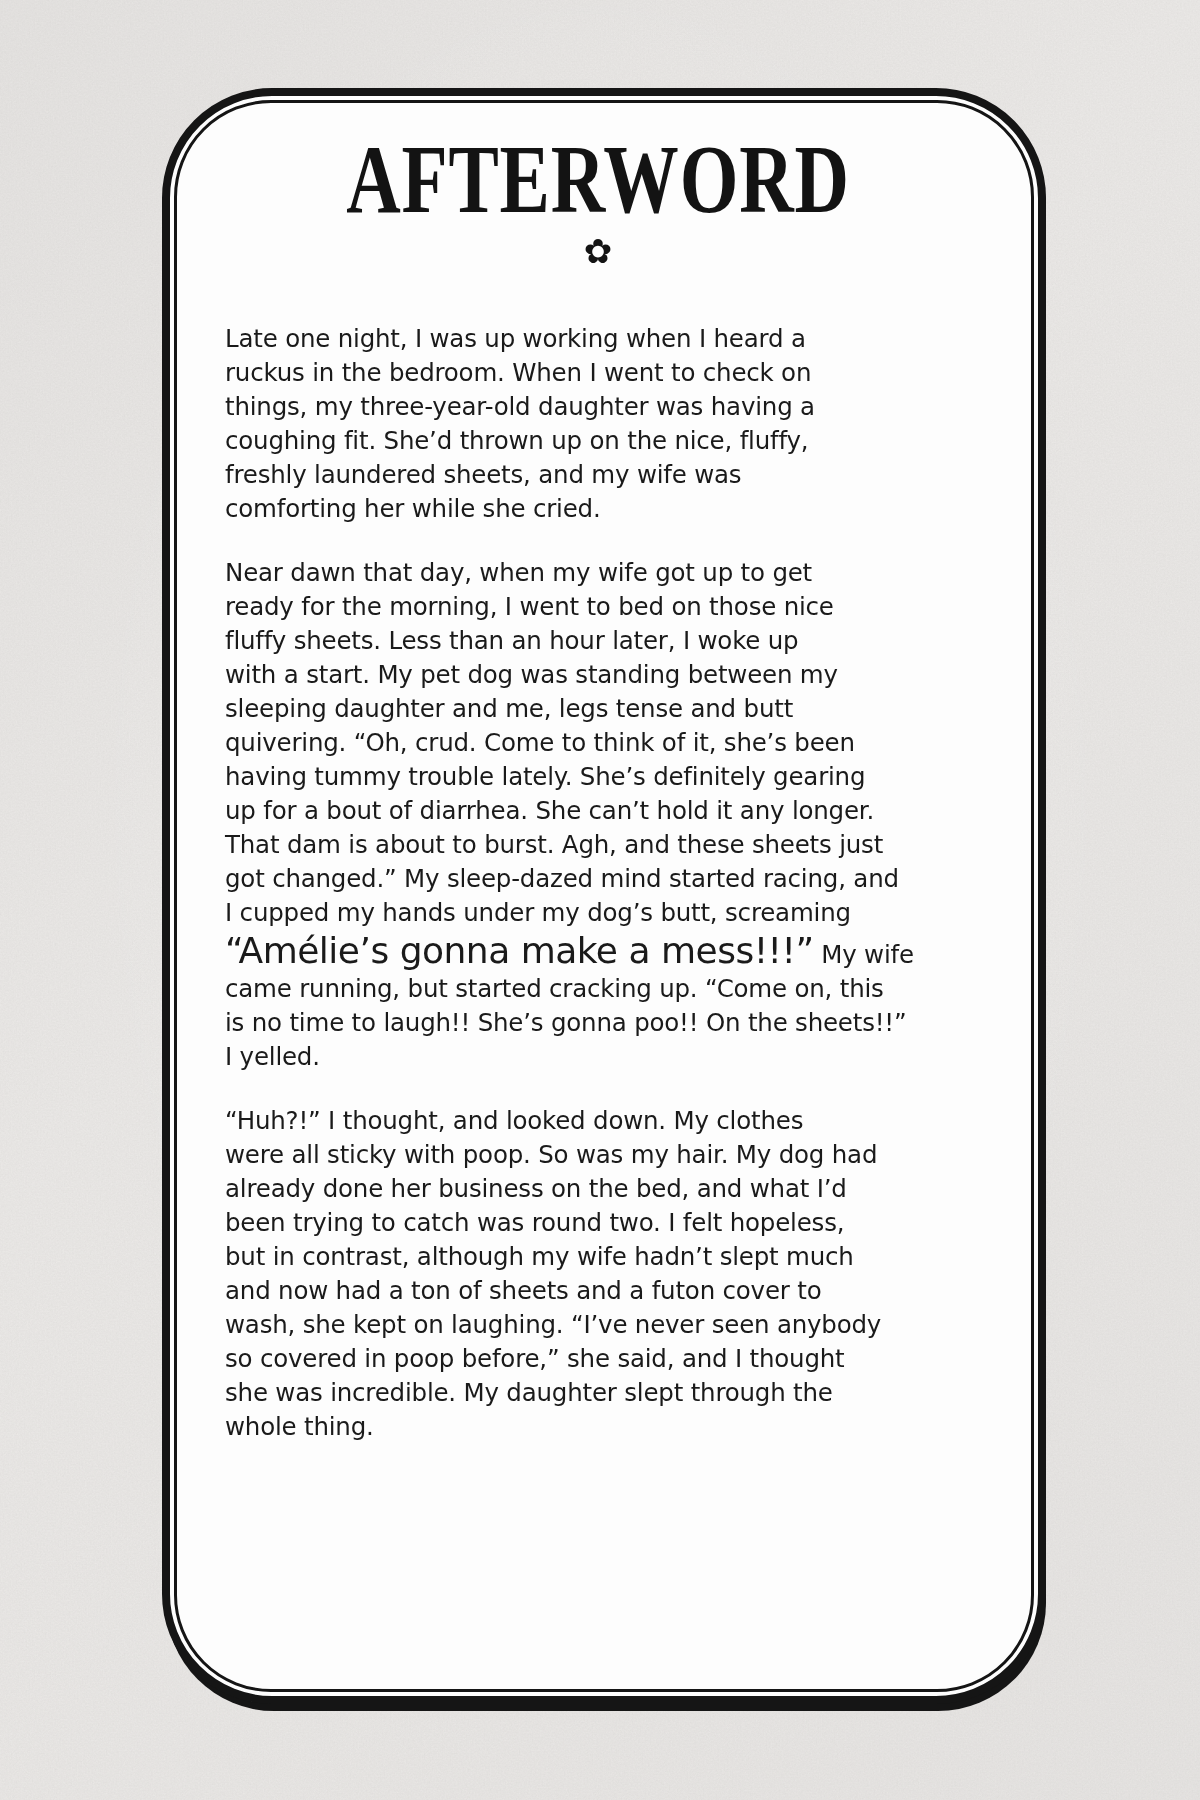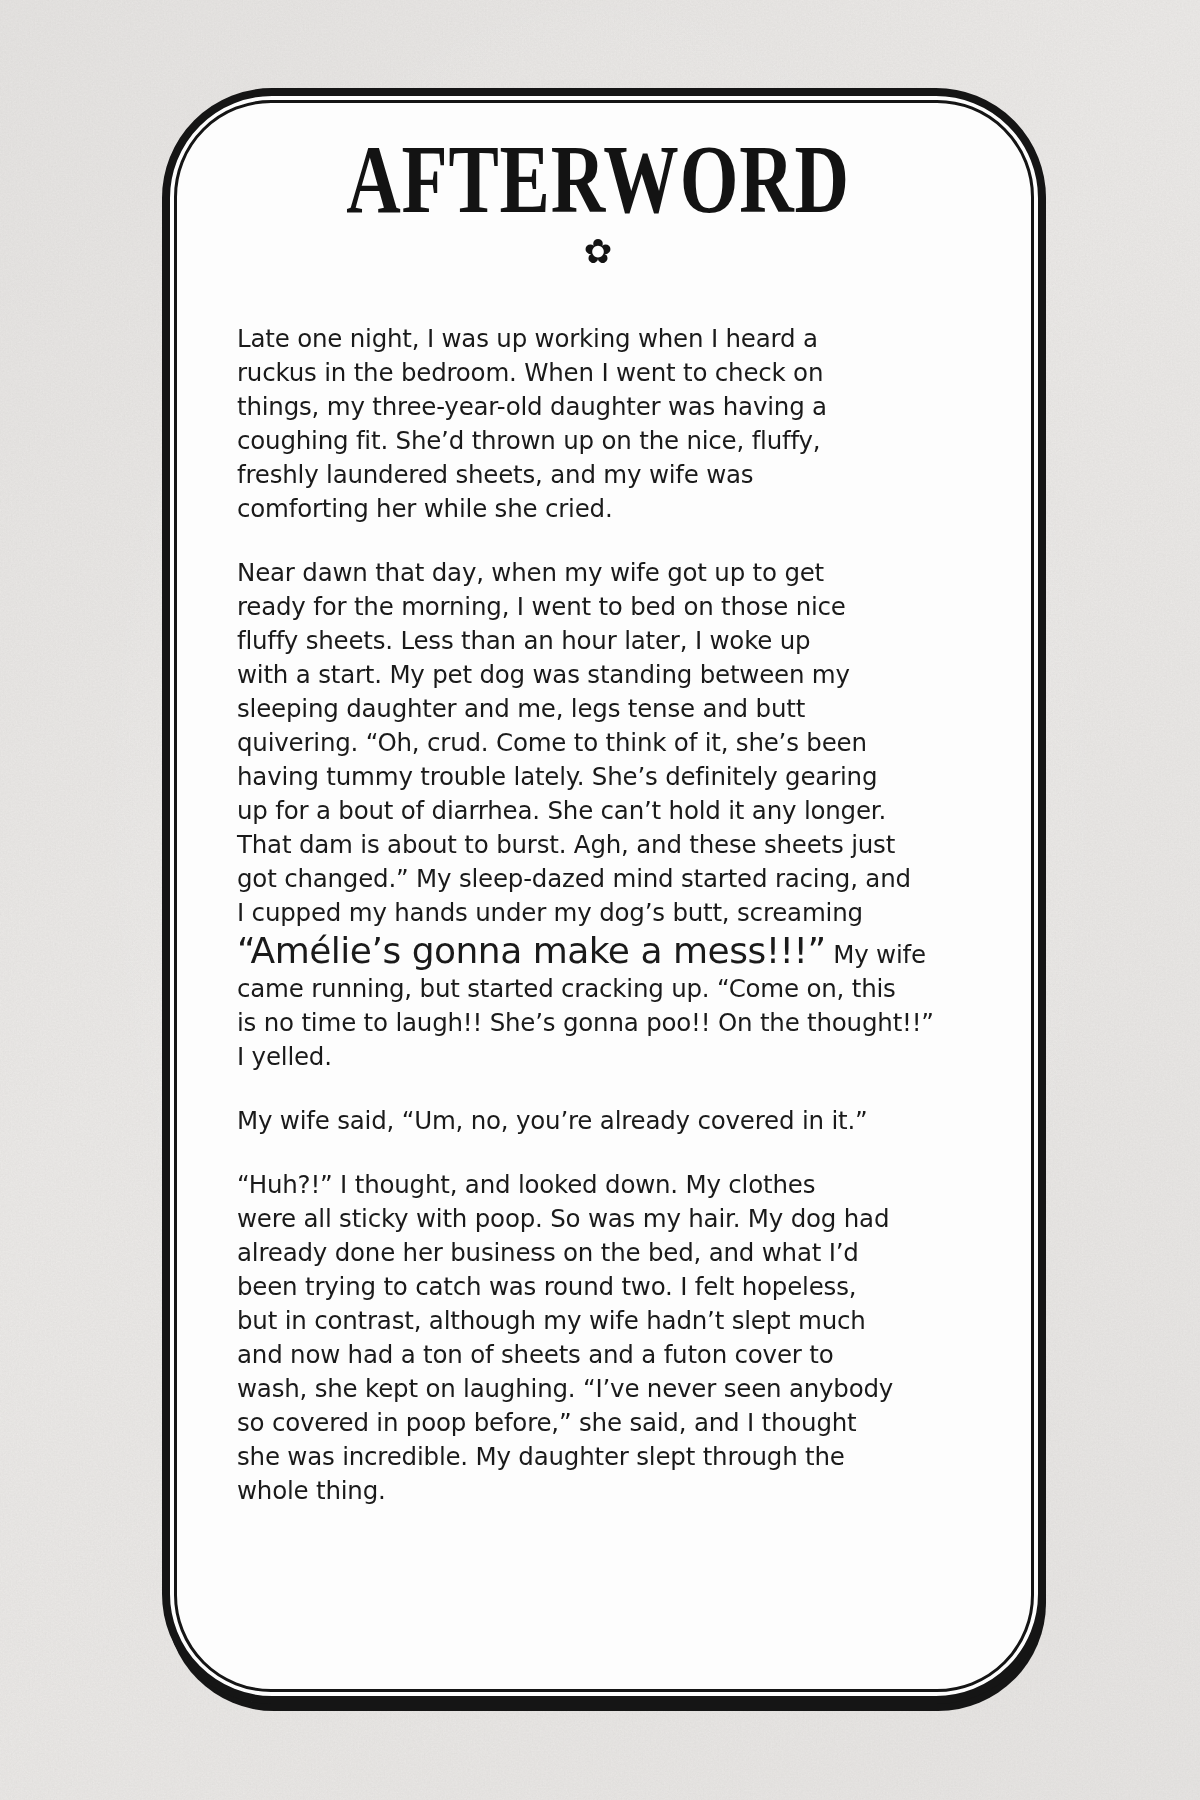--- a/index.html
+++ b/index.html
@@ -65,21 +65,21 @@
     white-space: nowrap;
   }
   .ornament {
     margin-top: 16px;
     text-align: center;
     font-size: 34px;
     line-height: 1;
     color: #131313;
   }
   .para {
-    margin: 0 0 30px 16px;
+    margin: 0 0 30px 4px;
     font-size: 24.5px;
     line-height: 34px;
     letter-spacing: -0.2px;
     white-space: pre-line;
     color: #1a1a1a;
   }
   .para.first {
     margin-top: 54px;
   }
   .big {
@@ -117,23 +117,22 @@
 with a start. My pet dog was standing between my
 sleeping daughter and me, legs tense and butt
 quivering. “Oh, crud. Come to think of it, she’s been
 having tummy trouble lately. She’s definitely gearing
 up for a bout of diarrhea. She can’t hold it any longer.
 That dam is about to burst. Agh, and these sheets just
 got changed.” My sleep-dazed mind started racing, and
 I cupped my hands under my dog’s butt, screaming
 </span><span class="big">“Amélie’s gonna make a mess!!!”</span><span> My wife
 came running, but started cracking up. “Come on, this
-is no time to laugh!! She’s gonna poo!! On the thought!!”
+is no time to laugh!! She’s gonna poo!! On the sheets!!”
 I yelled.</span></p>
-      <p class="para">My wife said, “Um, no, you’re already covered in it.”</p>
       <p class="para">“Huh?!” I thought, and looked down. My clothes
 were all sticky with poop. So was my hair. My dog had
 already done her business on the bed, and what I’d
 been trying to catch was round two. I felt hopeless,
 but in contrast, although my wife hadn’t slept much
 and now had a ton of sheets and a futon cover to
 wash, she kept on laughing. “I’ve never seen anybody
 so covered in poop before,” she said, and I thought
 she was incredible. My daughter slept through the
 whole thing.</p>

